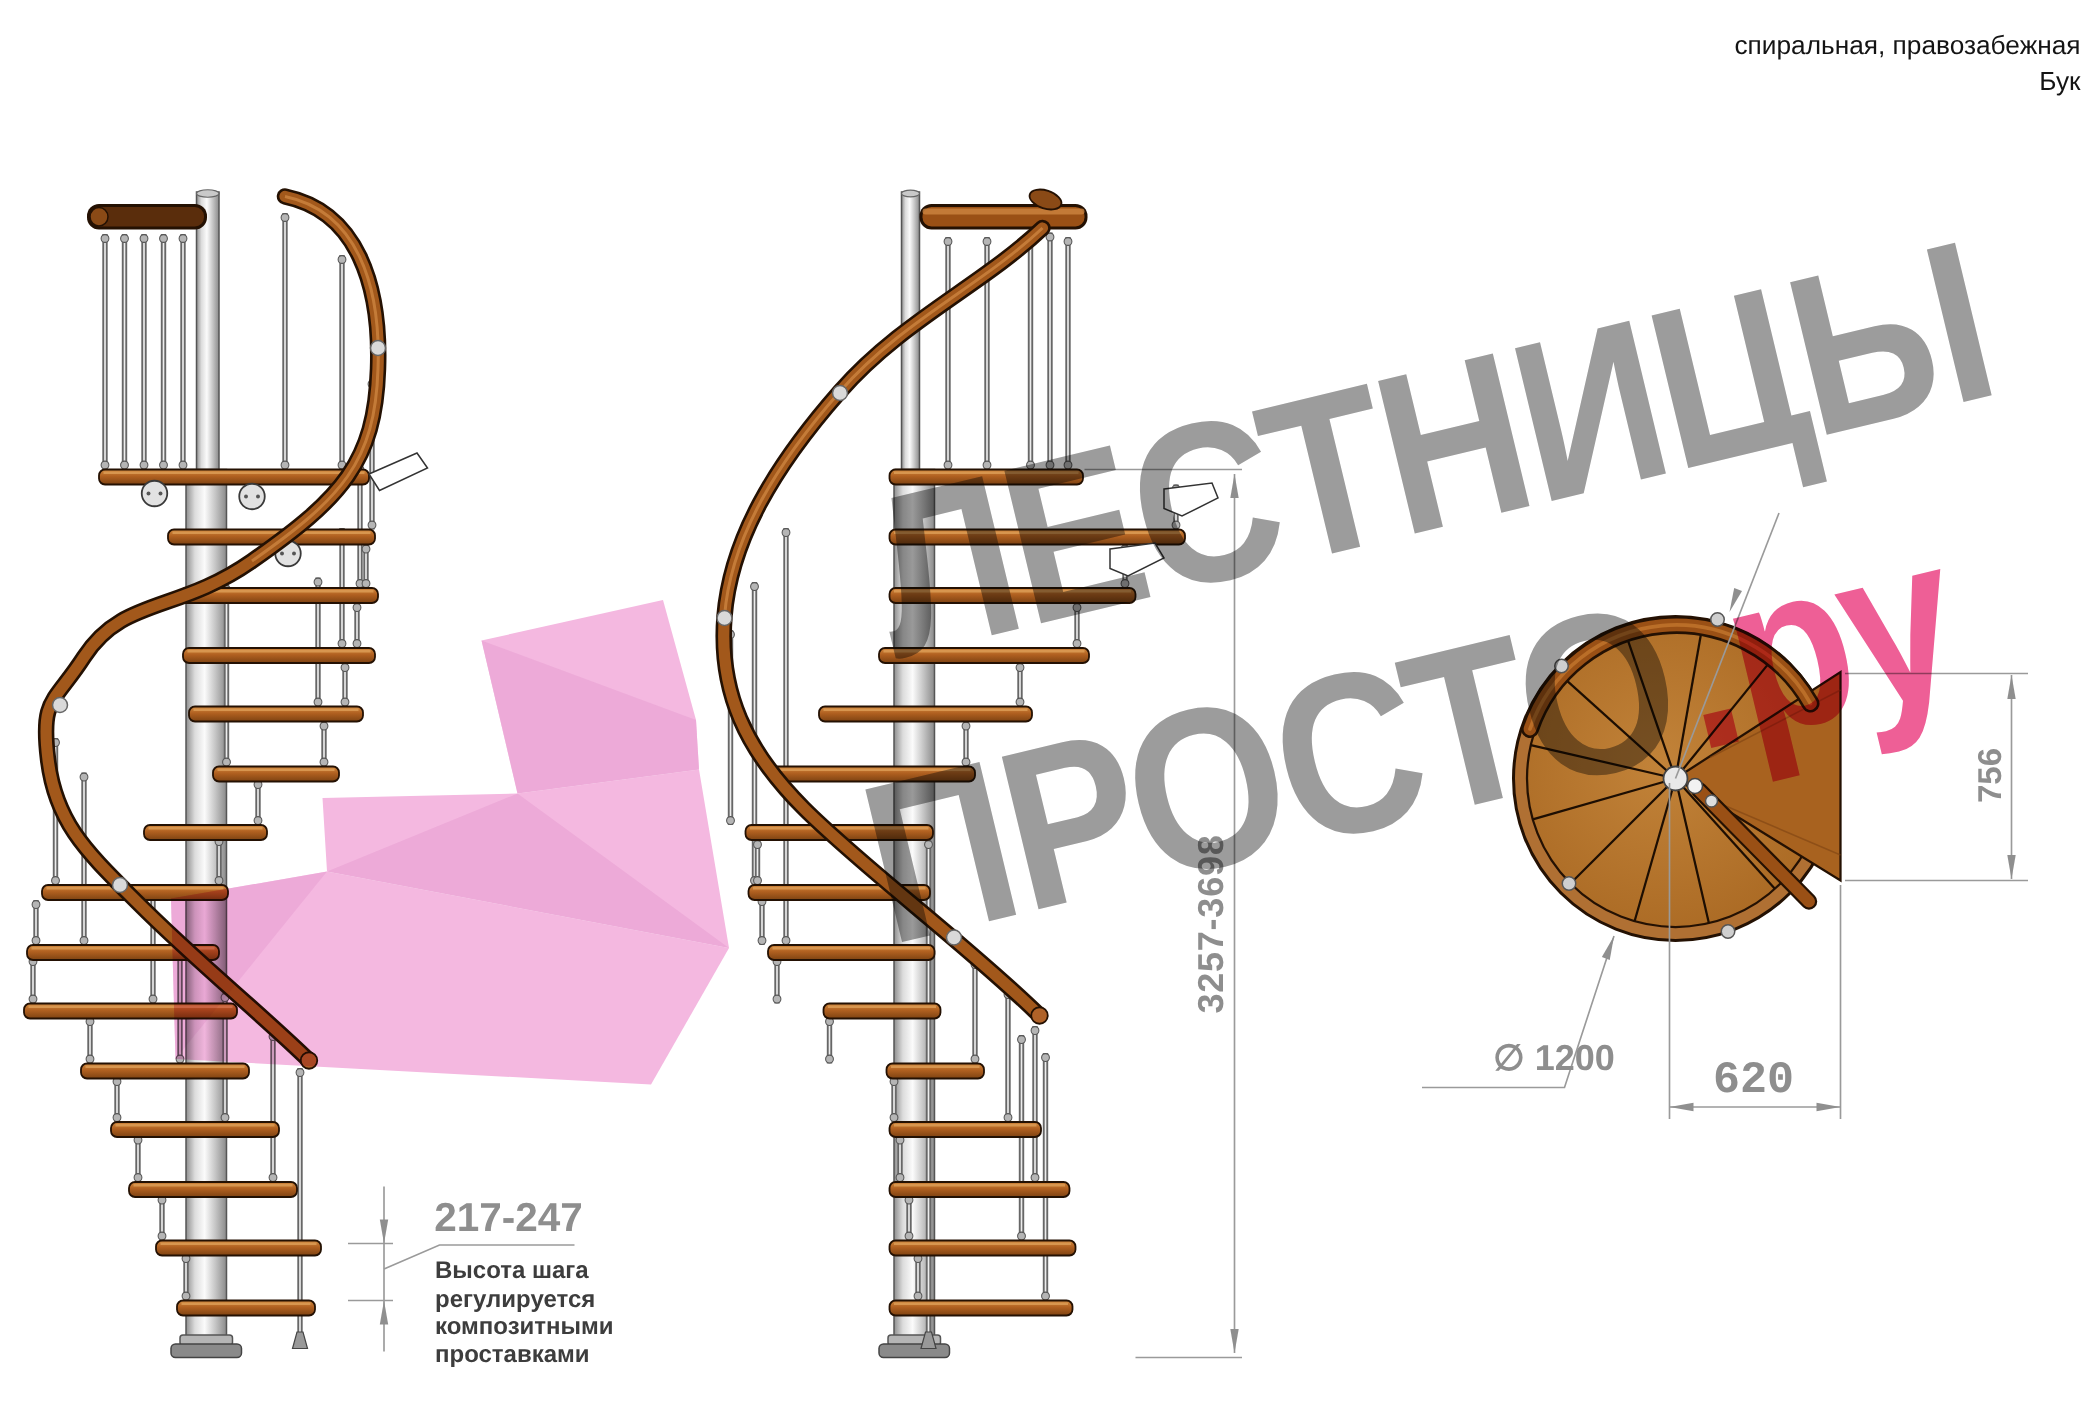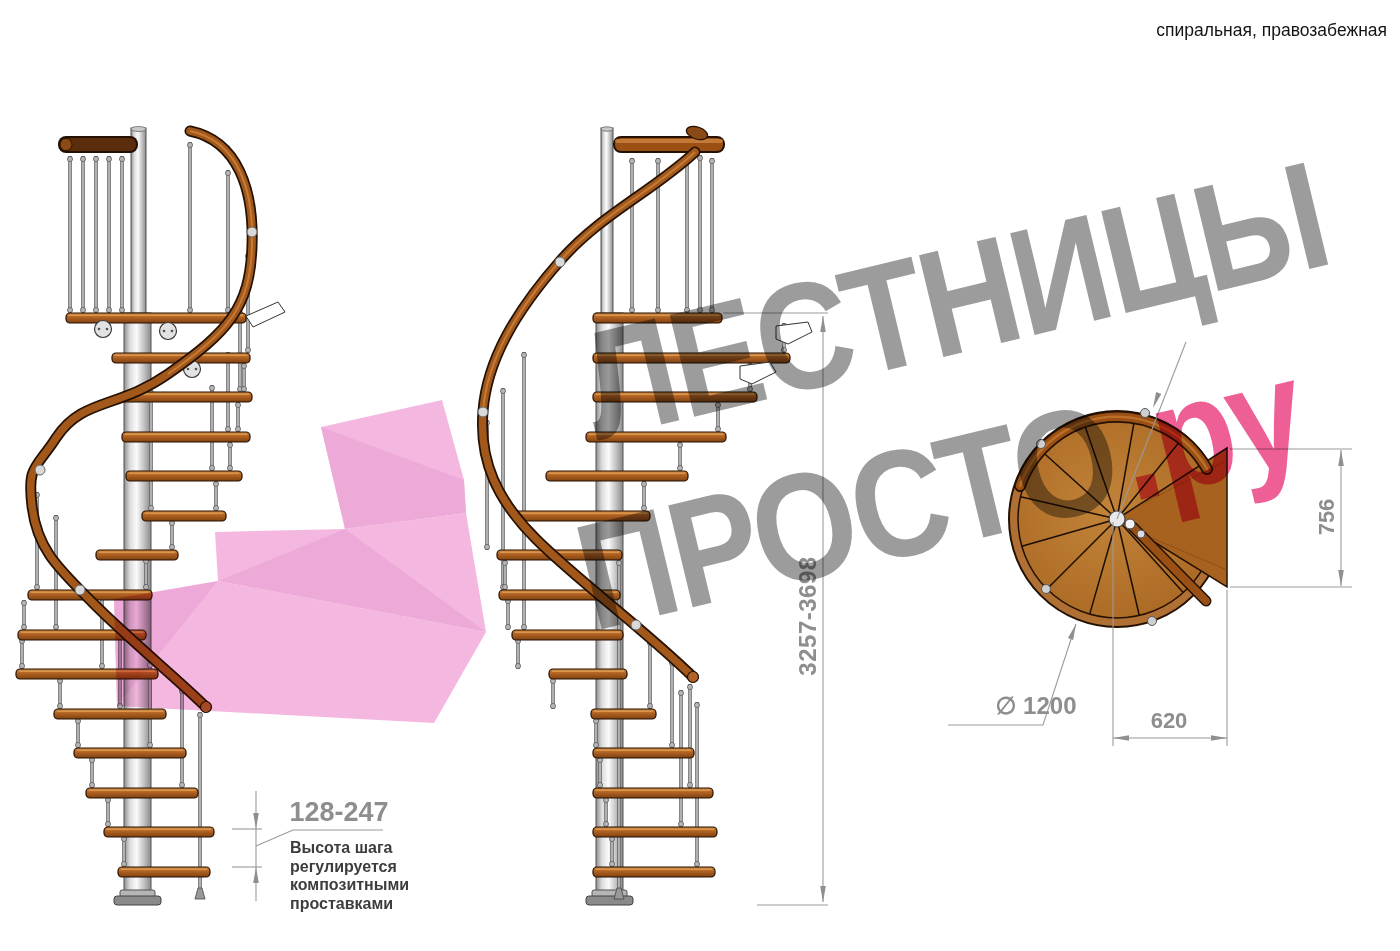--- a/index.html
+++ b/index.html
@@ -7,21 +7,21 @@
           font-family:"Liberation Sans", sans-serif;}
   #scene{position:absolute;left:0;top:0;z-index:1;}
   
   #title-block{position:absolute;top:9px;right:13px;z-index:2;text-align:right;
     font-size:17.5px;line-height:23.5px;color:#141414;margin-top:10px;}
   .dim-label{position:absolute;z-index:2;color:#8e8e8e;font-weight:bold;white-space:nowrap;}
   #dim-total-height{left:808px;top:616px;font-size:24px;letter-spacing:.5px;
      transform:translate(-50%,-50%) rotate(-90deg);}
   #dim-step-height{left:339px;top:812px;font-size:27px;transform:translate(-50%,-50%);}
   #dim-landing-depth{left:1327px;top:517px;font-size:22px;transform:translate(-50%,-50%) rotate(-90deg);}
-  #dim-landing-width{left:1169px;top:721px;font-size:22px;transform:translate(-50%,-50%);}
+  #dim-landing-width{left:1169px;top:721px;font-size:30px;transform:translate(-50%,-50%);font-family:Liberation Mono, monospace;}
   #dim-diameter{left:1036px;top:706px;font-size:24px;font-weight:bold;transform:translate(-50%,-50%);}
   #step-note{position:absolute;left:290px;top:839px;z-index:2;color:#3d3d3d;
     font-size:16px;line-height:18.5px;font-weight:bold;}
   
   #ribbon{position:absolute;left:0;top:0;z-index:3;mix-blend-mode:multiply;}
   #watermark{position:absolute;left:563px;top:299px;z-index:4;mix-blend-mode:multiply;
     transform:rotate(-13.5deg) scaleX(.88);transform-origin:0 0;
     font-weight:bold;font-size:152px;line-height:1.22;letter-spacing:-3px;
     color:#9c9c9c;white-space:nowrap;}
   #watermark .wline2{margin-left:-55px;}
@@ -505,24 +505,25 @@
     </g>
   </svg>
 
   <div id="watermark">
     <div class="wline"><span>ЛЕСТНИЦЫ</span></div>
     <div class="wline wline2"><span>ПРОСТО</span><span class="wpink">.ру</span></div>
   </div>
 
   <div id="title-block">
     <div>спиральная, правозабежная</div>
+    <div>Бук</div>
   </div>
 
   <div id="dim-total-height" class="dim-label">3257-3698</div>
-  <div id="dim-step-height" class="dim-label">128-247</div>
+  <div id="dim-step-height" class="dim-label">217-247</div>
   <div id="dim-landing-depth" class="dim-label">756</div>
   <div id="dim-landing-width" class="dim-label">620</div>
   <div id="dim-diameter" class="dim-label">∅ 1200</div>
 
   <div id="step-note">
     <div>Высота шага</div>
     <div>регулируется</div>
     <div>композитными</div>
     <div>проставками</div>
   </div>

